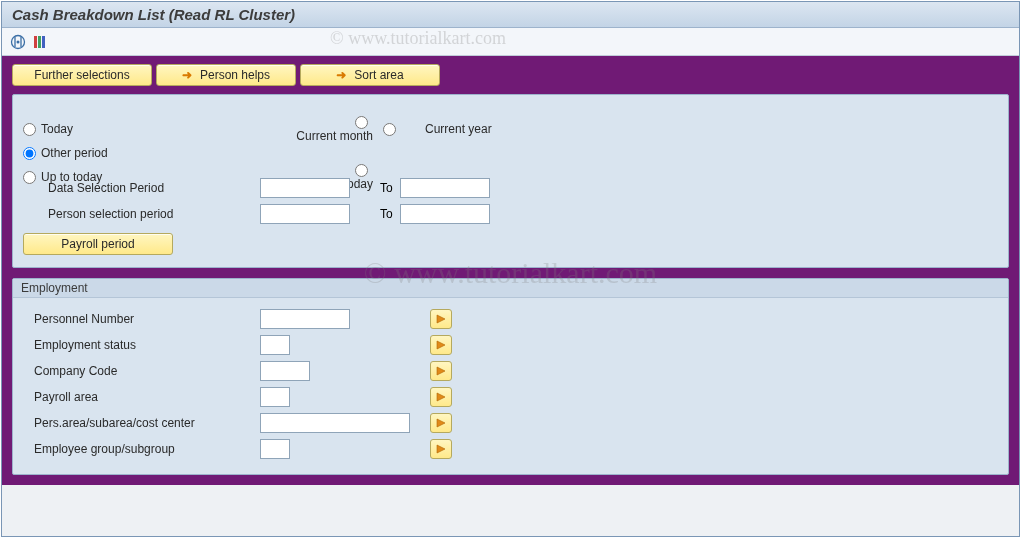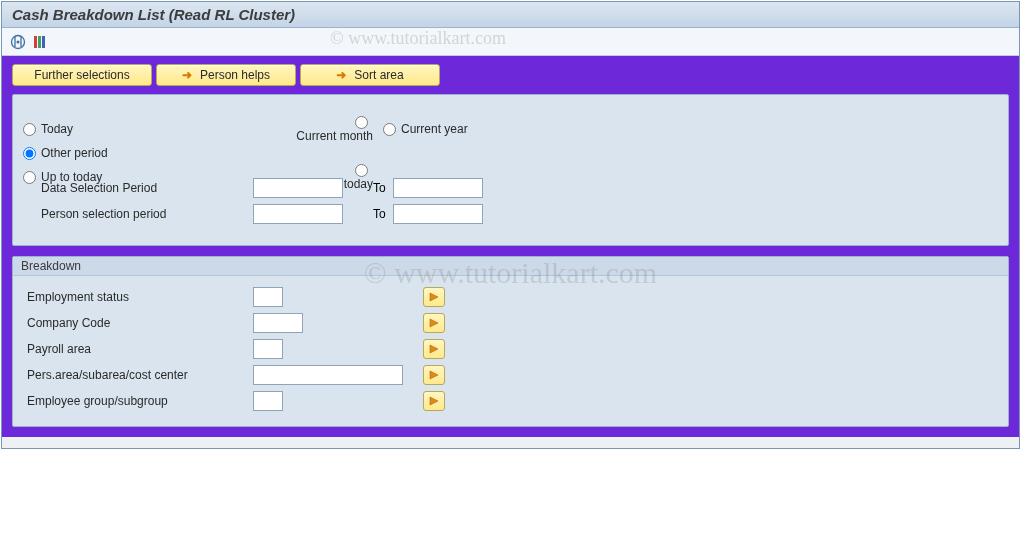--- a/index.html
+++ b/index.html
@@ -9,21 +9,21 @@
     font-family: Arial, sans-serif;
     font-size: 12px;
     background: #ffffff;
     width: 1021px;
     height: 546px;
     overflow: hidden;
     position: relative;
   }
   .app-frame {
     border: 1px solid #7a96b5;
-    height: 448px;
+    height: 536px;
     margin: 1px;
     background: #eef1f4;
   }
   .title-bar {
     background: linear-gradient(#dce6f1, #c3d4e6);
     border-bottom: 1px solid #9db3cc;
     padding: 4px 10px;
     font-weight: bold;
     font-style: italic;
     font-size: 15px;
@@ -37,21 +37,21 @@
     display: flex;
     align-items: center;
     gap: 6px;
   }
   .icon-exec {
     width: 16px; height: 16px;
     display:inline-flex; align-items:center; justify-content:center;
   }
   .content {
     padding: 8px 10px 10px 10px;
-    background: #6d28d9;
+    background: #701a75;
   }
   .top-buttons {
     display: flex;
     gap: 4px;
     margin-bottom: 8px;
     align-items:center;
   }
   .sap-btn {
     background: linear-gradient(#fff6c1, #ffe98a);
     border: 1px solid #b5a95e;
@@ -81,23 +81,23 @@
     border-bottom: 1px solid #b4c5d7;
   }
   .group-body {
     padding: 8px 10px 12px 10px;
   }
   .radio-row { display:flex; align-items:center; height:24px; }
   .radio-row label { display:flex; align-items:flex-end; margin-right:10px; color:#2a2a2a;margin-top:28px; }
   .radio-row input[type=radio]{ margin:0 5px 0 0; }
   .col1 { width: 170px; }
   .col2 { width: 170px; flex-direction: column; }
-  .col3 { width: 170px; }
+  .col3 { width: 170px; gap: 24px; }
   .field-row { display:flex; align-items:center; height:26px; }
-  .field-label { width: 230px; padding-left: 18px; color:#2a2a2a; }
+  .field-label { width: 230px; padding-left: 18px; color:#2a2a2a;margin-left:7px; }
   .field-label.outer { padding-left: 4px; }
   .text-input {
     height: 20px;
     border: 1px solid #8fa4b8;
     background: #fff;
     font-size:12px;
     padding: 0 4px;
   }
   .w80 { width: 90px; }
   .w30 { width: 30px; }
@@ -219,30 +219,43 @@
         </div>
 
         <div class="field-row">
           <span class="field-label">Person selection period</span>
           <input class="text-input w80" value="" style="">
           <span class="to-label">To</span>
           <input class="text-input w80" value="" style="">
         </div>
 
         <div style="height:6px"></div>
+        <div class="sap-btn" style="min-width:150px;">
+          <span>Payroll period</span>
+        </div>
 
       </div>
     </div>
 
     <div class="spacer-v"></div>
 
     <div class="group-box">
-      <div class="group-title">Breakdown</div>
+      <div class="group-title">Employment</div>
       <div class="group-body" id="selection-body">
 
+      <div class="field-row">
+            <span class="field-label outer" style="width: 230px;">Personnel Number</span>
+            <input class="text-input w80" style="">
+            <span style="display: inline-block; width: 70px;"></span>
+            <span class="mult-btn">
+              <svg width="12" height="12" viewBox="0 0 12 12">
+                <path d="M2 2 L10 6 L2 10 Z" fill="#e08a1a" stroke="#b06500" stroke-width="0.6"></path>
+              </svg>
+            </span>
+          </div>
           <div class="field-row">
             <span class="field-label outer" style="width: 230px;">Employment status</span>
             <input class="text-input w30" style="">
             <span style="display: inline-block; width: 130px;"></span>
             <span class="mult-btn">
               <svg width="12" height="12" viewBox="0 0 12 12">
                 <path d="M2 2 L10 6 L2 10 Z" fill="#e08a1a" stroke="#b06500" stroke-width="0.6"></path>
               </svg>
             </span>
           </div>

